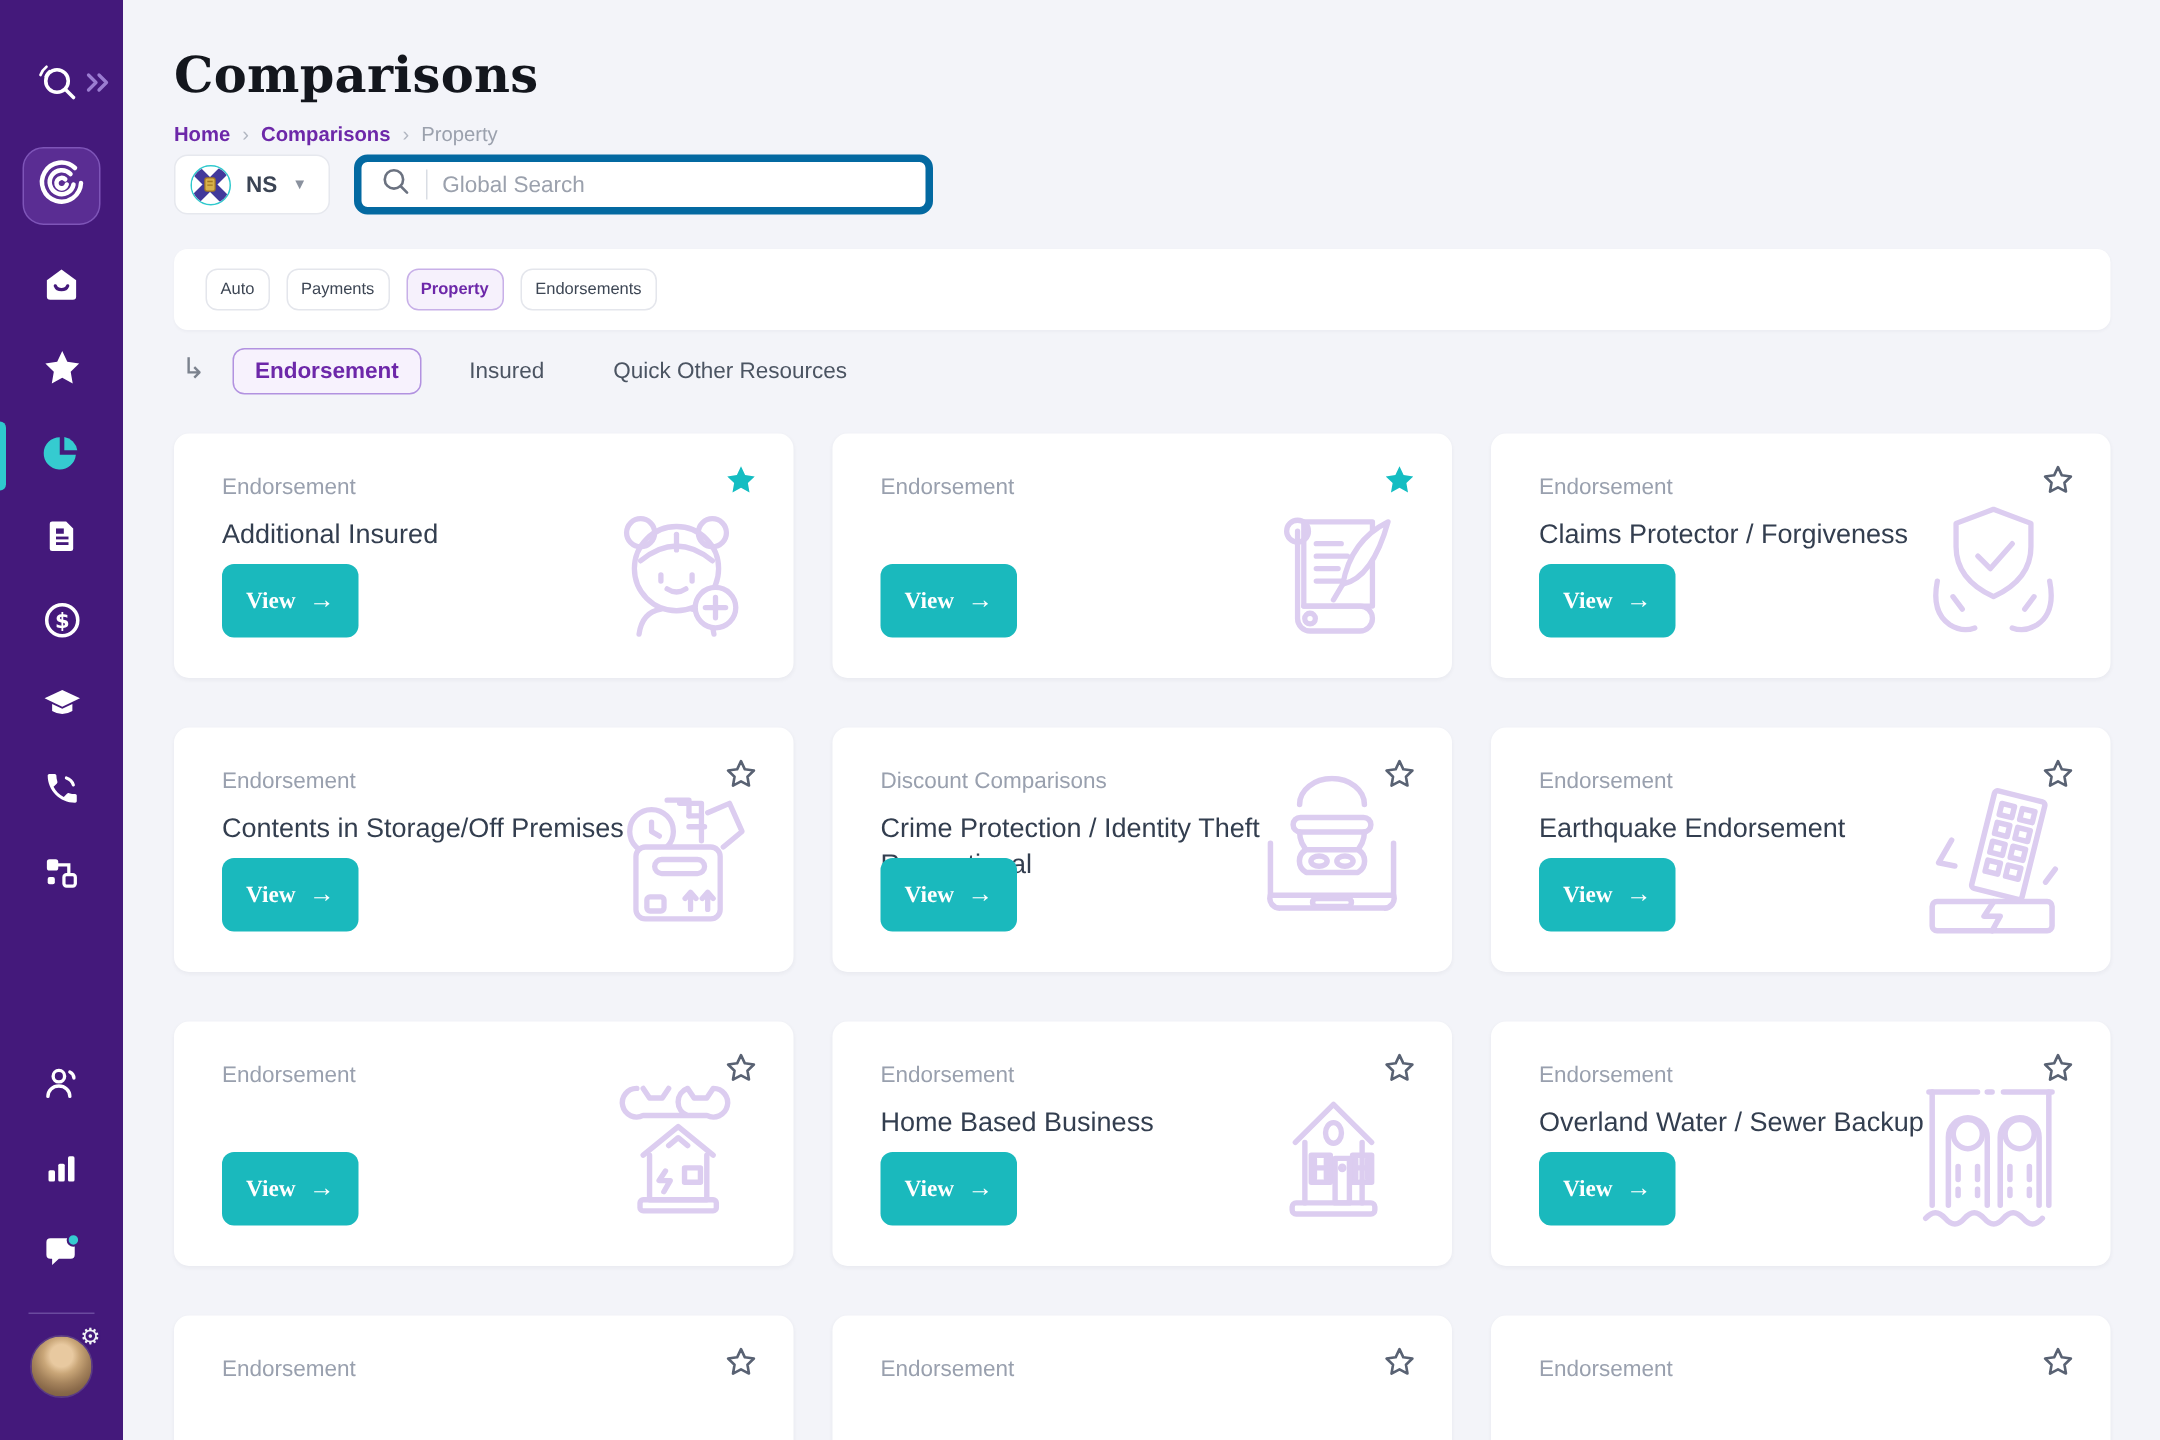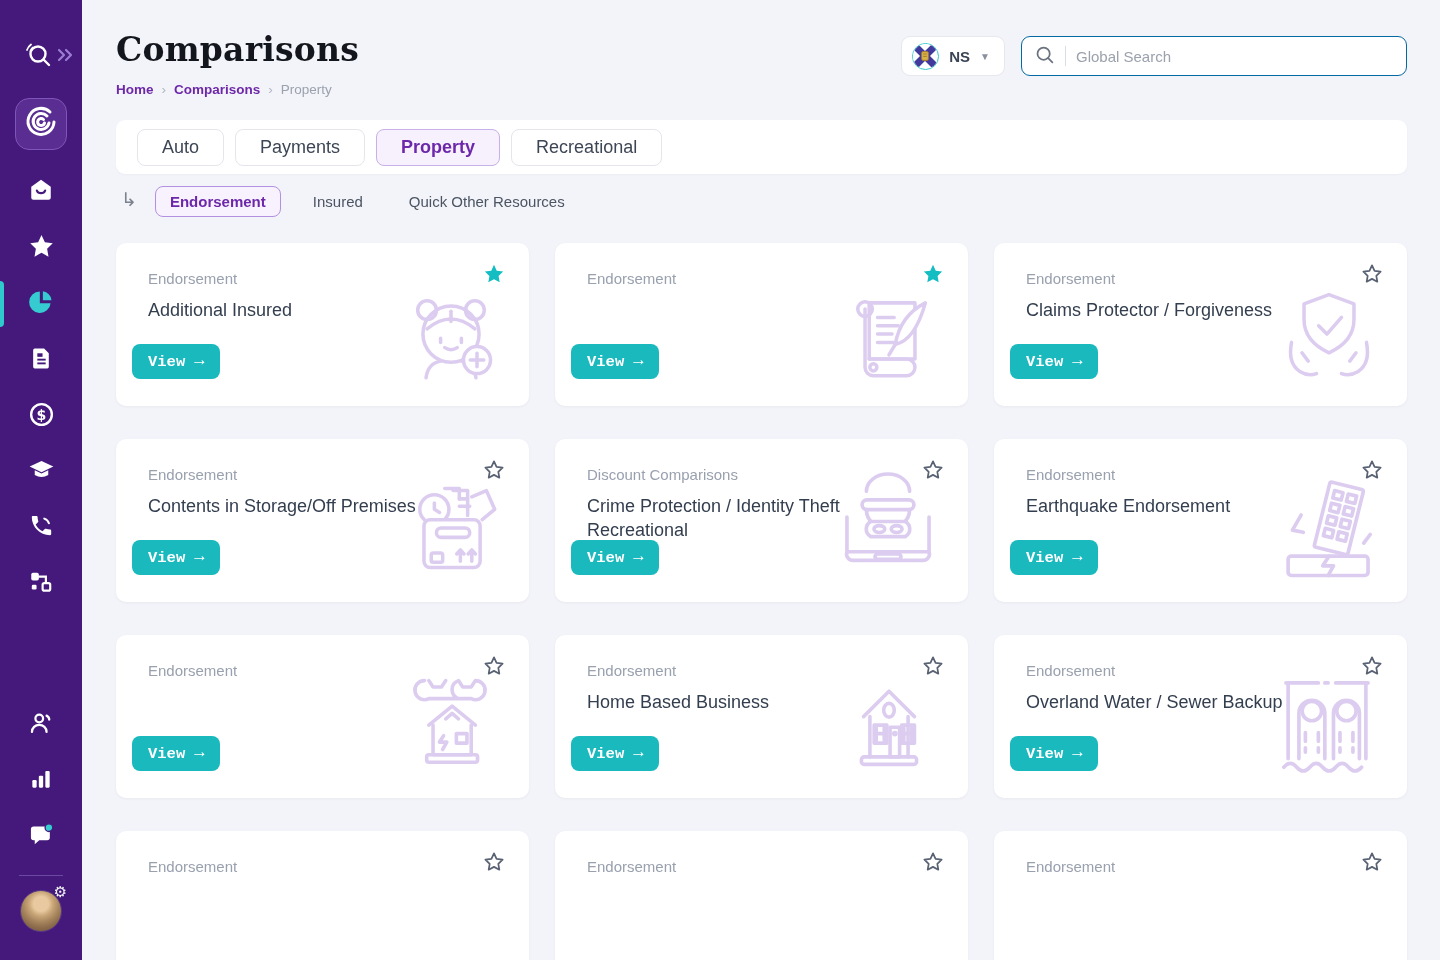--- a/index.html
+++ b/index.html
@@ -41,56 +41,56 @@
     background:
       radial-gradient(circle at 50% 32%, #e8c9a0 0 22%, #c9a678 36%, #a5835c 55%, #8a6a4a 72%, #6e5339 100%);
     border:1px solid #5a3b85;
   }
   .avatar-gear {
     position:absolute; top:-6px; right:-5px; color:#f0f1f5; font-size:15px; line-height:1;
     text-shadow:0 0 2px #44197b;
   }
   
   .main { flex:1; padding:0 33px 0 34px; position:relative; }
-  .topbar { display:flex; justify-content:space-between; align-items:flex-start; padding-top:30px; }
+  .topbar { display:flex; justify-content:space-between; align-items:flex-start; padding-top:30px;flex-direction:column; }
   .page-title {
     font-family:"DejaVu Serif", serif; font-weight:700;
     font-size:33px; color:#13161d; letter-spacing:.2px;
   }
   .breadcrumb { margin-top:13px; font-size:13.5px; display:flex; gap:8px; align-items:center; font-weight:600; }
   .breadcrumb .link { color:#6d28a9; cursor:pointer; }
   .breadcrumb .sep { color:#b1b6c1; font-weight:400; }
   .breadcrumb .current { color:#9ba1ad; font-weight:400; }
   .top-controls { display:flex; gap:16px; margin-top:6px; }
   .region-box {
     height:40px; background:#fff; border:1px solid #e6e8ee; border-radius:9px;
     display:flex; align-items:center; gap:10px; padding:0 14px 0 10px; cursor:pointer;
   }
   .flag { width:27px; height:27px; border-radius:50%; border:1.5px solid #2fc9cd; overflow:hidden; }
   .region-code { font-size:15px; font-weight:700; color:#3b4454; }
   .region-caret { color:#8a919e; font-size:10px; }
   .search-box {
-    width:386px; height:40px; background:#fff; border:1px solid #0369a1; border-radius:9px;
+    width:386px; height:40px; background:#fff; border:5px solid #0369a1; border-radius:9px;
     display:flex; align-items:center; padding:0 12px; gap:10px;
   }
   .search-divider { width:1px; height:20px; background:#d9dde4; }
   .search-box input {
     border:none; outline:none; flex:1; font-size:15px; color:#3b4454;
     font-family:"Liberation Sans", sans-serif; background:transparent;
   }
   .search-box input::placeholder { color:#9ba1ad; }
   
   .tabbar {
     margin-top:23px; background:#fff; border-radius:9px; height:54px;
     display:flex; align-items:center; gap:11px; padding:0 21px;
     box-shadow:0 1px 2px rgba(30,35,60,.03);
   }
   .tab {
-    font-size:18px; color:#3d4654; background:#fff; border:1px solid #e4e6ec;
-    border-radius:8px; padding:7px 24px; cursor:pointer; font-weight:400;
+    font-size:11px; color:#3d4654; background:#fff; border:1px solid #e4e6ec;
+    border-radius:8px; padding:7px 9px; cursor:pointer; font-weight:400;
   }
   .tab.active {
     color:#6d28a9; font-weight:700; background:#f6f1fc; border-color:#c8b0e8;
   }
   .subtabs { margin-top:12px; display:flex; align-items:center; padding-left:5px; }
   .subtab-arrow { color:#7b828e; font-size:19px; margin-right:18px; transform:translateY(-2px); }
   .subtab {
     font-size:15px; color:#4b5462; padding:6px 14px; cursor:pointer; margin-right:18px; font-weight:400;
   }
   .subtab.active {
@@ -110,25 +110,25 @@
     background:#fff; border-radius:10px; position:relative;
     box-shadow:0 1px 3px rgba(30,35,60,.05); padding:27px 32px;
     overflow:hidden;
   }
   .card .cat { font-size:15px; color:#99a0ae; }
   .card .title {
     margin-top:12px; font-size:18px; font-weight:400; color:#333e4f;
     line-height:1.32; max-width:320px;
   }
   .view-btn {
-    position:absolute; left:16px; bottom:27px;
+    position:absolute; left:32px; bottom:27px;
     background:#1ab9bd; color:#fff; border:none; border-radius:8px;
-    height:35px; padding:0 16px; font-size:15.5px; font-weight:700;
+    height:49px; padding:0 16px; font-size:15.5px; font-weight:700;
     display:flex; align-items:center; gap:9px; cursor:pointer;
-    font-family:Liberation Mono, monospace;
+    font-family:Liberation Serif, serif;
   }
   .view-btn .arr { font-size:17px; font-weight:400; transform:translateY(-1px); }
   .star { position:absolute; top:20px; right:24px; cursor:pointer; }
   .illus { position:absolute; right:26px; bottom:14px; }
 </style>
 </head>
 <body>
 
 <nav class="sidebar">
   <div class="sb-search">
@@ -301,21 +301,21 @@
         <span class="search-divider"></span>
         <input type="text" placeholder="Global Search" style="">
       </div>
     </div>
   </div>
 
   <div class="tabbar">
     <button class="tab">Auto</button>
     <button class="tab">Payments</button>
     <button class="tab active">Property</button>
-    <button class="tab">Recreational</button>
+    <button class="tab">Endorsements</button>
   </div>
 
   <div class="subtabs">
     <span class="subtab-arrow">↳</span>
     <span class="subtab active">Endorsement</span>
     <span class="subtab">Insured</span>
     <span class="subtab">Quick Other Resources</span>
   </div>
 
 

